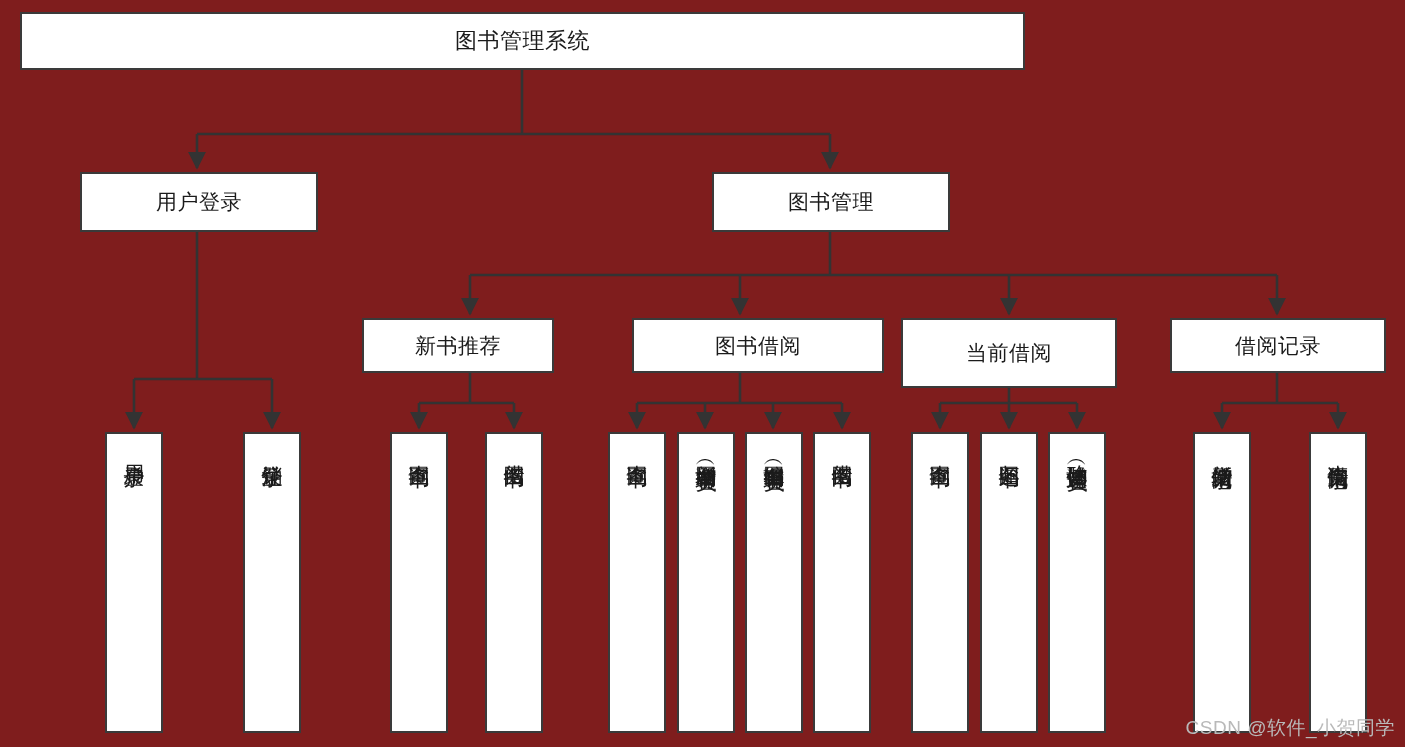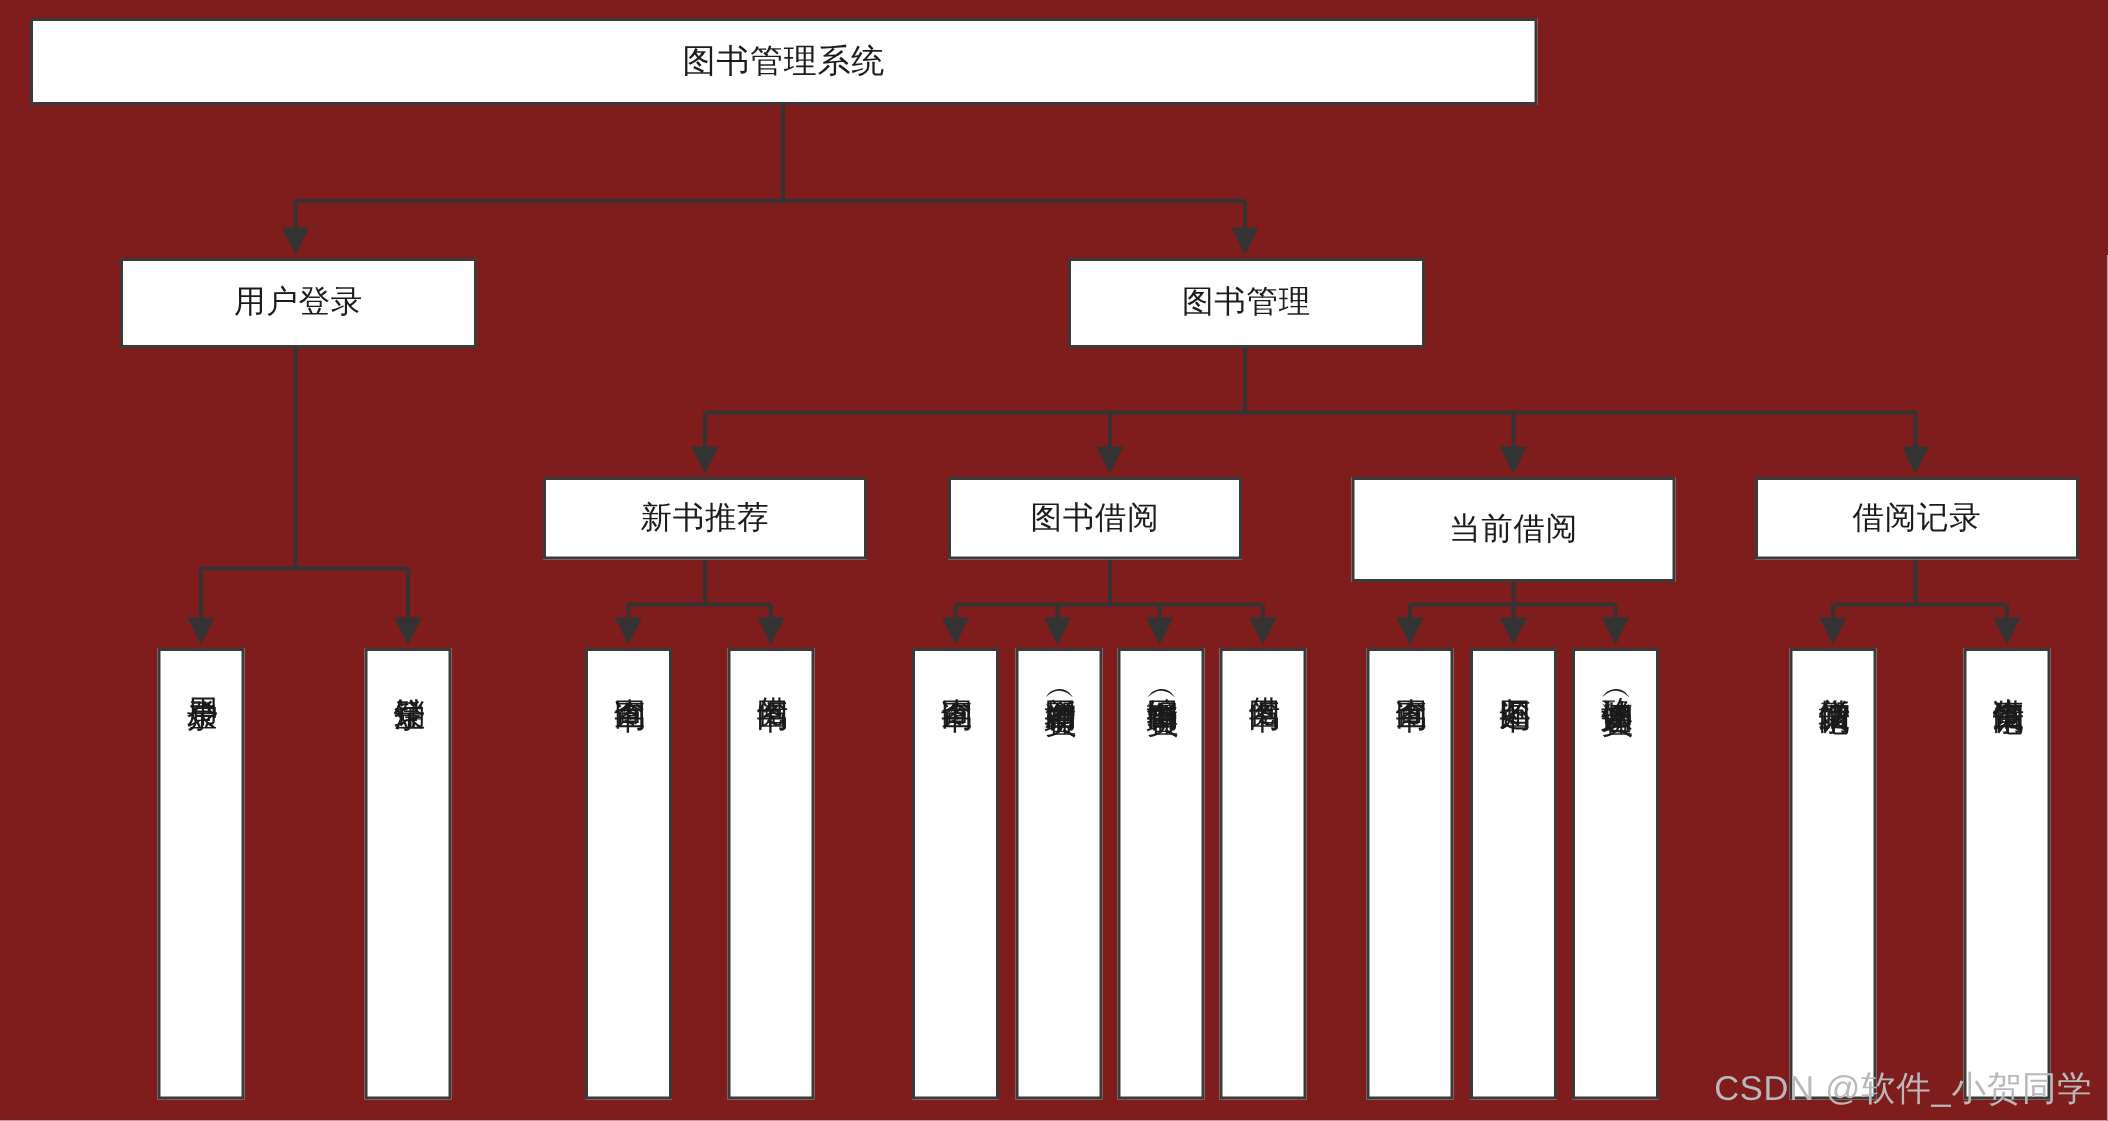--- a/index.html
+++ b/index.html
@@ -59,21 +59,21 @@
     text-orientation: upright;
     font-size: 21px;
     line-height: 1.05;
     letter-spacing: 1px;
     white-space: normal;
   }
   .watermark {
     position: absolute;
     right: 10px;
     bottom: 6px;
-    font-size: 23px;
+    font-size: 19px;
     color: #b9b9b9;
     z-index: 5;
     white-space: nowrap;
     letter-spacing: 0.5px;
   }
 </style>
 </head>
 <body>
 
 <div id="canvas">
@@ -132,24 +132,24 @@
     <span class="lbl">图书管理系统</span>
   </div>
 
   <div class="node horiz" style="left:80px; top:172px; width:238px; height:60px;">
     <span class="lbl">用户登录</span>
   </div>
   <div class="node horiz" style="left:712px; top:172px; width:238px; height:60px;">
     <span class="lbl">图书管理</span>
   </div>
 
-  <div class="node horiz" style="left:362px; top:318px; width:216px; height:55px;">
+  <div class="node horiz" style="left:362px; top:318px; width:192px; height:55px;">
     <span class="lbl">新书推荐</span>
   </div>
-  <div class="node horiz" style="left:632px; top:318px; width:196px; height:55px;">
+  <div class="node horiz" style="left:632px; top:318px; width:252px; height:55px;">
     <span class="lbl">图书借阅</span>
   </div>
   <div class="node horiz" style="left:901px; top:318px; width:216px; height:70px;">
     <span class="lbl">当前借阅</span>
   </div>
   <div class="node horiz" style="left:1170px; top:318px; width:216px; height:55px;">
     <span class="lbl">借阅记录</span>
   </div>
 
   <div class="node vert" style="left:105px; top:432px; width:58px; height:301px;">

